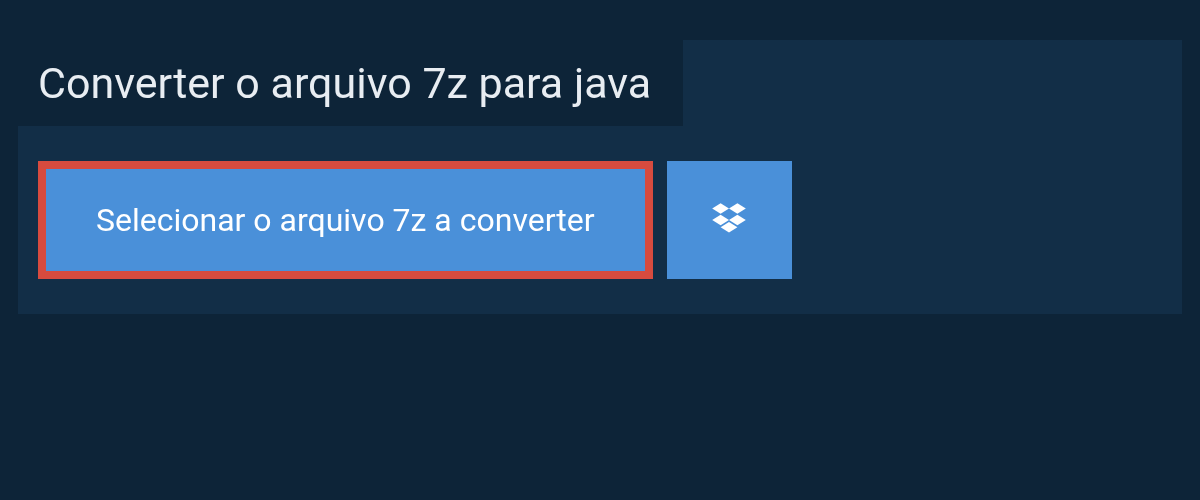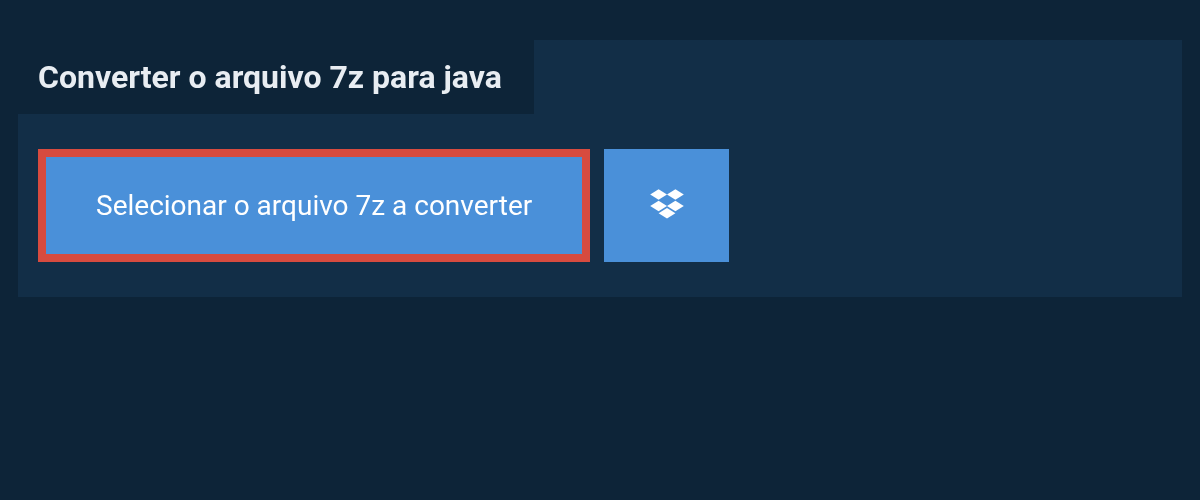--- a/index.html
+++ b/index.html
@@ -22,34 +22,34 @@
       padding-bottom: 35px;
       width: 100%;
     }
     .title-bar {
       background: #0d2438;
       display: inline-block;
       padding: 18px 32px 18px 20px;
     }
     .title-text {
       color: #e8edf2;
-      font-size: 32px;
-      font-weight: 700;
+      font-size: 43px;
+      font-weight: 400;
     }
     .button-row {
       display: flex;
       align-items: stretch;
       gap: 14px;
       padding: 35px 20px 0 20px;
     }
     .select-button {
       background: #4a90d9;
       border: 8px solid #d74b3f;
       color: #ffffff;
-      font-size: 28px;
+      font-size: 32px;
       font-weight: 400;
       padding: 32px 50px;
       cursor: pointer;
       display: flex;
       align-items: center;
       justify-content: center;
       white-space: nowrap;
     }
     .dropbox-button {
       background: #4a90d9;

